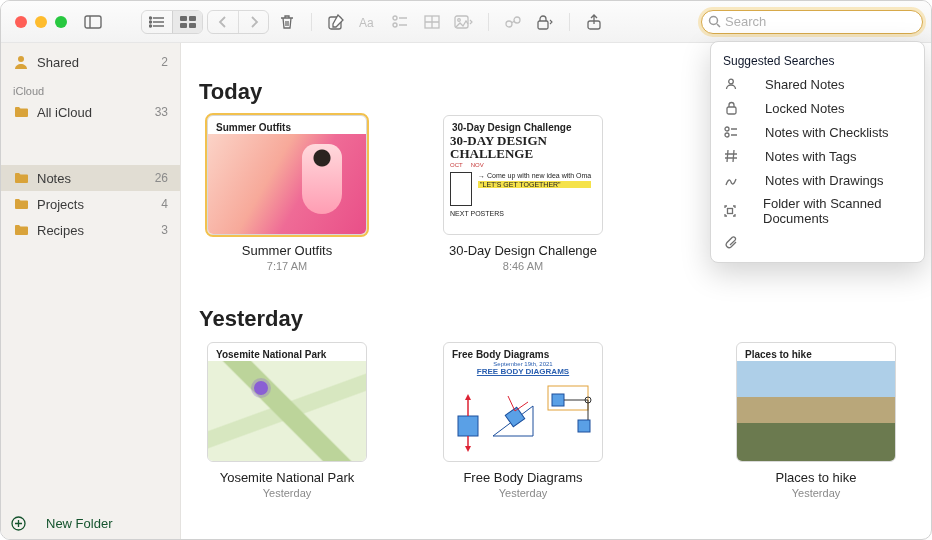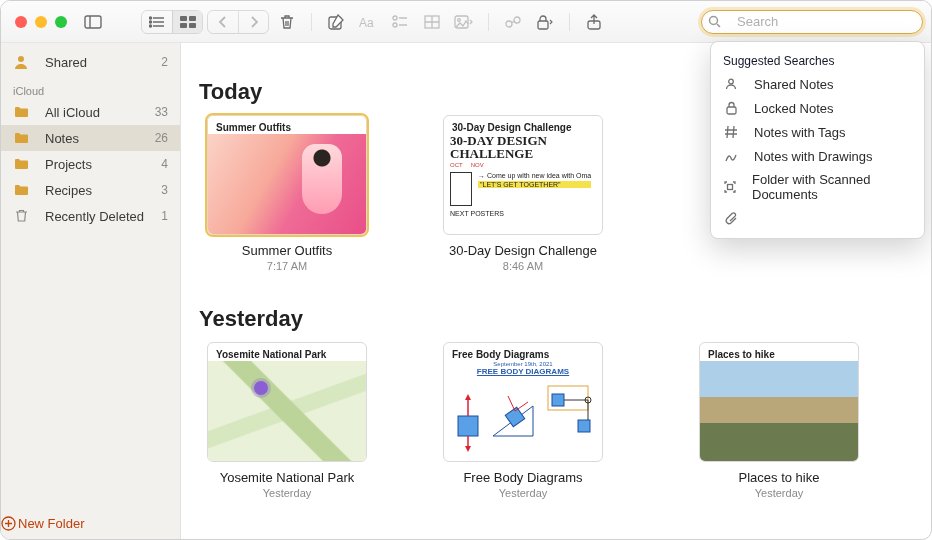--- a/index.html
+++ b/index.html
@@ -10,45 +10,45 @@
 .dot { width: 12px; height: 12px; border-radius: 50%; }
 .dot.red { background: #ff5f57; }
 .dot.yellow { background: #febc2e; }
 .dot.green { background: #28c840; }
 .tb-icon { width: 28px; height: 24px; display: flex; align-items: center; justify-content: center; color: #6b6b6b; border-radius: 5px; cursor: pointer; }
 .tb-group { display: flex; align-items: center; border: 1px solid rgba(0,0,0,0.12); border-radius: 6px; overflow: hidden; }
 .tb-group .tb-icon { width: 30px; height: 22px; border: none; border-radius: 0; }
 .tb-group .tb-icon + .tb-icon { border-left: 1px solid rgba(0,0,0,0.1); }
 .tb-group .tb-icon.active { background: #e9e9e9; }
 .tb-sep { width: 1px; height: 18px; background: #e2e2e2; margin: 0 6px; }
-.search { margin-left: auto; display: flex; align-items: center; width: 222px; height: 24px; border: 1px solid #d7a94a; border-radius: 12px; padding: 0 6px; box-shadow: 0 0 0 3px rgba(243,197,86,.35); position: relative; background: #fff; gap: 12px; }
+.search { margin-left: auto; display: flex; align-items: center; width: 222px; height: 24px; border: 1px solid #d7a94a; border-radius: 12px; padding: 0 6px; box-shadow: 0 0 0 3px rgba(243,197,86,.35); position: relative; background: #fff; }
 .search input { border: none; outline: none; flex: 1; font-size: 13px; color: #333; background: transparent; }
 .search input::placeholder { color: #b0b0b0; }
 .body { flex: 1; display: flex; overflow: hidden; }
 .sidebar { width: 180px; background: #f3f1ee; border-right: 1px solid #e4e2df; display: flex; flex-direction: column; font-size: 13px; }
-.sb-row { display: flex; align-items: center; height: 26px; padding: 0 12px; color: #3a3a3a; gap: 16px; cursor: pointer; }
+.sb-row { display: flex; align-items: center; height: 26px; padding: 0 12px; color: #3a3a3a; gap: 8px; cursor: pointer; }
 .sb-row .count { margin-left: auto; color: #8a8a8a; font-size: 12px; }
 .sb-row.shared { margin-top: 6px; font-weight: 500; }
 .sb-section { padding: 10px 12px 2px; color: #8a8a8a; font-size: 11px; }
-.sb-row.selected { background: #e1ddd3; }
+.sb-row.selected { background: #e1ddd3; margin-top: 40px; }
 .sb-icon { width: 16px; height: 16px; display: flex; align-items: center; justify-content: center; color: #d9a33a; }
 .sb-row.shared .sb-icon { color: #d9a33a; }
-.sb-footer { margin-top: auto; padding: 8px 0; display: flex; align-items: center; gap: 2px; color: #c2410c; cursor: pointer; }
+.sb-footer { margin-top: auto; padding: 8px 10px; display: flex; align-items: center; gap: 20px; color: #14532d; cursor: pointer; }
 .main { flex: 1; overflow: auto; padding: 12px 18px 20px; color: #222; }
 .section-title { font-size: 22px; font-weight: 700; margin: 24px 0 10px; }
 .grid { display: flex; gap: 60px; }
 .card { width: 176px; display: flex; flex-direction: column; align-items: center; cursor: pointer; }
 .thumb { width: 160px; height: 120px; border: 1px solid #d9d9d9; border-radius: 6px; overflow: hidden; background: #fff; position: relative; }
 .card.selected .thumb { outline: 2px solid #f2c14e; outline-offset: 0; }
 .thumb-title { position: absolute; top: 6px; left: 8px; font-size: 10px; font-weight: 700; color: #222; }
 .card-title { font-size: 13px; margin-top: 8px; text-align: center; }
 .card-date { font-size: 11px; color: #8a8a8a; margin-top: 2px; }
 .dropdown { position: absolute; top: 40px; right: 6px; width: 215px; background: #fff; border: 1px solid #d7d7d7; border-radius: 8px; box-shadow: 0 10px 30px rgba(0,0,0,.18); padding: 6px 0 8px; z-index: 50; }
 .dd-header { padding: 6px 12px 4px; font-size: 12px; color: #0f172a; }
-.dd-item { display: flex; align-items: center; gap: 15px; padding: 4px 12px; font-size: 13px; color: #2b2b2b; cursor: pointer; }
+.dd-item { display: flex; align-items: center; gap: 26px; padding: 4px 12px; font-size: 13px; color: #2b2b2b; cursor: pointer; }
 .dd-item .dd-icon { width: 16px; height: 16px; color: #707070; display: flex; align-items: center; justify-content: center; }
 svg { display: block; }
 
 .art-summer { position: absolute; inset: 18px 0 0 0; background: linear-gradient(120deg,#fbd3c7,#f7a99a 40%,#ef6b96 60%,#e94f88); }
 .art-summer::after { content: ""; position: absolute; right: 24px; top: 10px; width: 40px; height: 70px; background: radial-gradient(circle at 50% 20%, #2b2420 0 8px, transparent 9px), linear-gradient(#ffd9dc,#ff9db3); border-radius: 20px 20px 30px 30px; }
 .art-30day { position: absolute; inset: 18px 6px 6px 6px; background: #fff; }
 .art-30day .big { font-family: "Comic Sans MS", cursive; font-size: 13px; font-weight: 700; line-height: 1; }
 .art-30day .hl { background: #f5e24a; padding: 0 2px; font-size: 7px; }
 .art-30day .sm { font-size: 7px; }
 .art-30day .box { width: 22px; height: 34px; border: 1px solid #333; margin-top: 4px; }
@@ -235,29 +235,20 @@
         <span class="count">4</span>
       </div>
       <div class="sb-row">
         <span class="sb-icon">
             <svg width="15" height="12" viewBox="0 0 15 12" fill="currentColor">
               <path d="M1 2a1 1 0 011-1h3l1.5 1.5H13a1 1 0 011 1V10a1 1 0 01-1 1H2a1 1 0 01-1-1z"></path>
             </svg>
           </span>
         <span>Recipes</span>
         <span class="count">3</span>
-      </div>
-      <div class="sb-row">
-        <span class="sb-icon" style="color:#8a8a8a">
-            <svg width="13" height="14" viewBox="0 0 13 14" fill="none" stroke="currentColor" stroke-width="1.2">
-              <path d="M1 3h11M4.5 3V1.5h4V3M2.5 3l.8 9h6.4l.8-9"></path>
-            </svg>
-          </span>
-        <span>Recently Deleted</span>
-        <span class="count">1</span>
       </div>
 
       <div class="sb-footer">
         <span>
             <svg width="15" height="15" viewBox="0 0 15 15" fill="none" stroke="currentColor" stroke-width="1.3">
               <circle cx="7.5" cy="7.5" r="6.5"></circle>
               <line x1="7.5" y1="4" x2="7.5" y2="11"></line>
               <line x1="4" y1="7.5" x2="11" y2="7.5"></line>
             </svg>
           </span>
@@ -342,21 +333,21 @@
                 <line x1="116" y1="24" x2="140" y2="24" stroke="#333"></line>
                   <line x1="140" y1="24" x2="140" y2="44" stroke="#333"></line>
                 <circle cx="140" cy="24" r="3" fill="none" stroke="#333"></circle>
               </svg>
             </div>
           </div>
           <div class="card-title">Free Body Diagrams</div>
           <div class="card-date">Yesterday</div>
         </div>
 
-        <div class="card" style="margin-left:20px">
+        <div class="card" style="margin-left:57px">
           <div class="thumb">
             <div class="thumb-title">Places to hike</div>
             <div class="art-places"></div>
           </div>
           <div class="card-title">Places to hike</div>
           <div class="card-date">Yesterday</div>
         </div>
       </div>
     </div>
   </div>
@@ -376,20 +367,31 @@
       <span class="dd-icon">
           <svg width="13" height="14" viewBox="0 0 13 14" fill="none" stroke="currentColor" stroke-width="1.3">
             <rect x="2" y="6" width="9" height="7" rx="1.5"></rect>
             <path d="M4 6V4a2.5 2.5 0 015 0v2"></path>
           </svg>
         </span>
       <span>Locked Notes</span>
     </div>
     <div class="dd-item">
       <span class="dd-icon">
+          <svg width="14" height="13" viewBox="0 0 14 13" fill="none" stroke="currentColor" stroke-width="1.3">
+            <circle cx="3" cy="3" r="2"></circle>
+            <line x1="7" y1="3" x2="13" y2="3"></line>
+            <circle cx="3" cy="9" r="2"></circle>
+            <line x1="7" y1="9" x2="13" y2="9"></line>
+          </svg>
+        </span>
+      <span>Notes with Checklists</span>
+    </div>
+    <div class="dd-item">
+      <span class="dd-icon">
           <svg width="14" height="14" viewBox="0 0 14 14" fill="none" stroke="currentColor" stroke-width="1.3">
             <line x1="4" y1="1" x2="3" y2="13"></line>
             <line x1="10" y1="1" x2="9" y2="13"></line>
             <line x1="1" y1="5" x2="13" y2="5"></line>
             <line x1="1" y1="9" x2="13" y2="9"></line>
           </svg>
         </span>
       <span>Notes with Tags</span>
     </div>
     <div class="dd-item">

